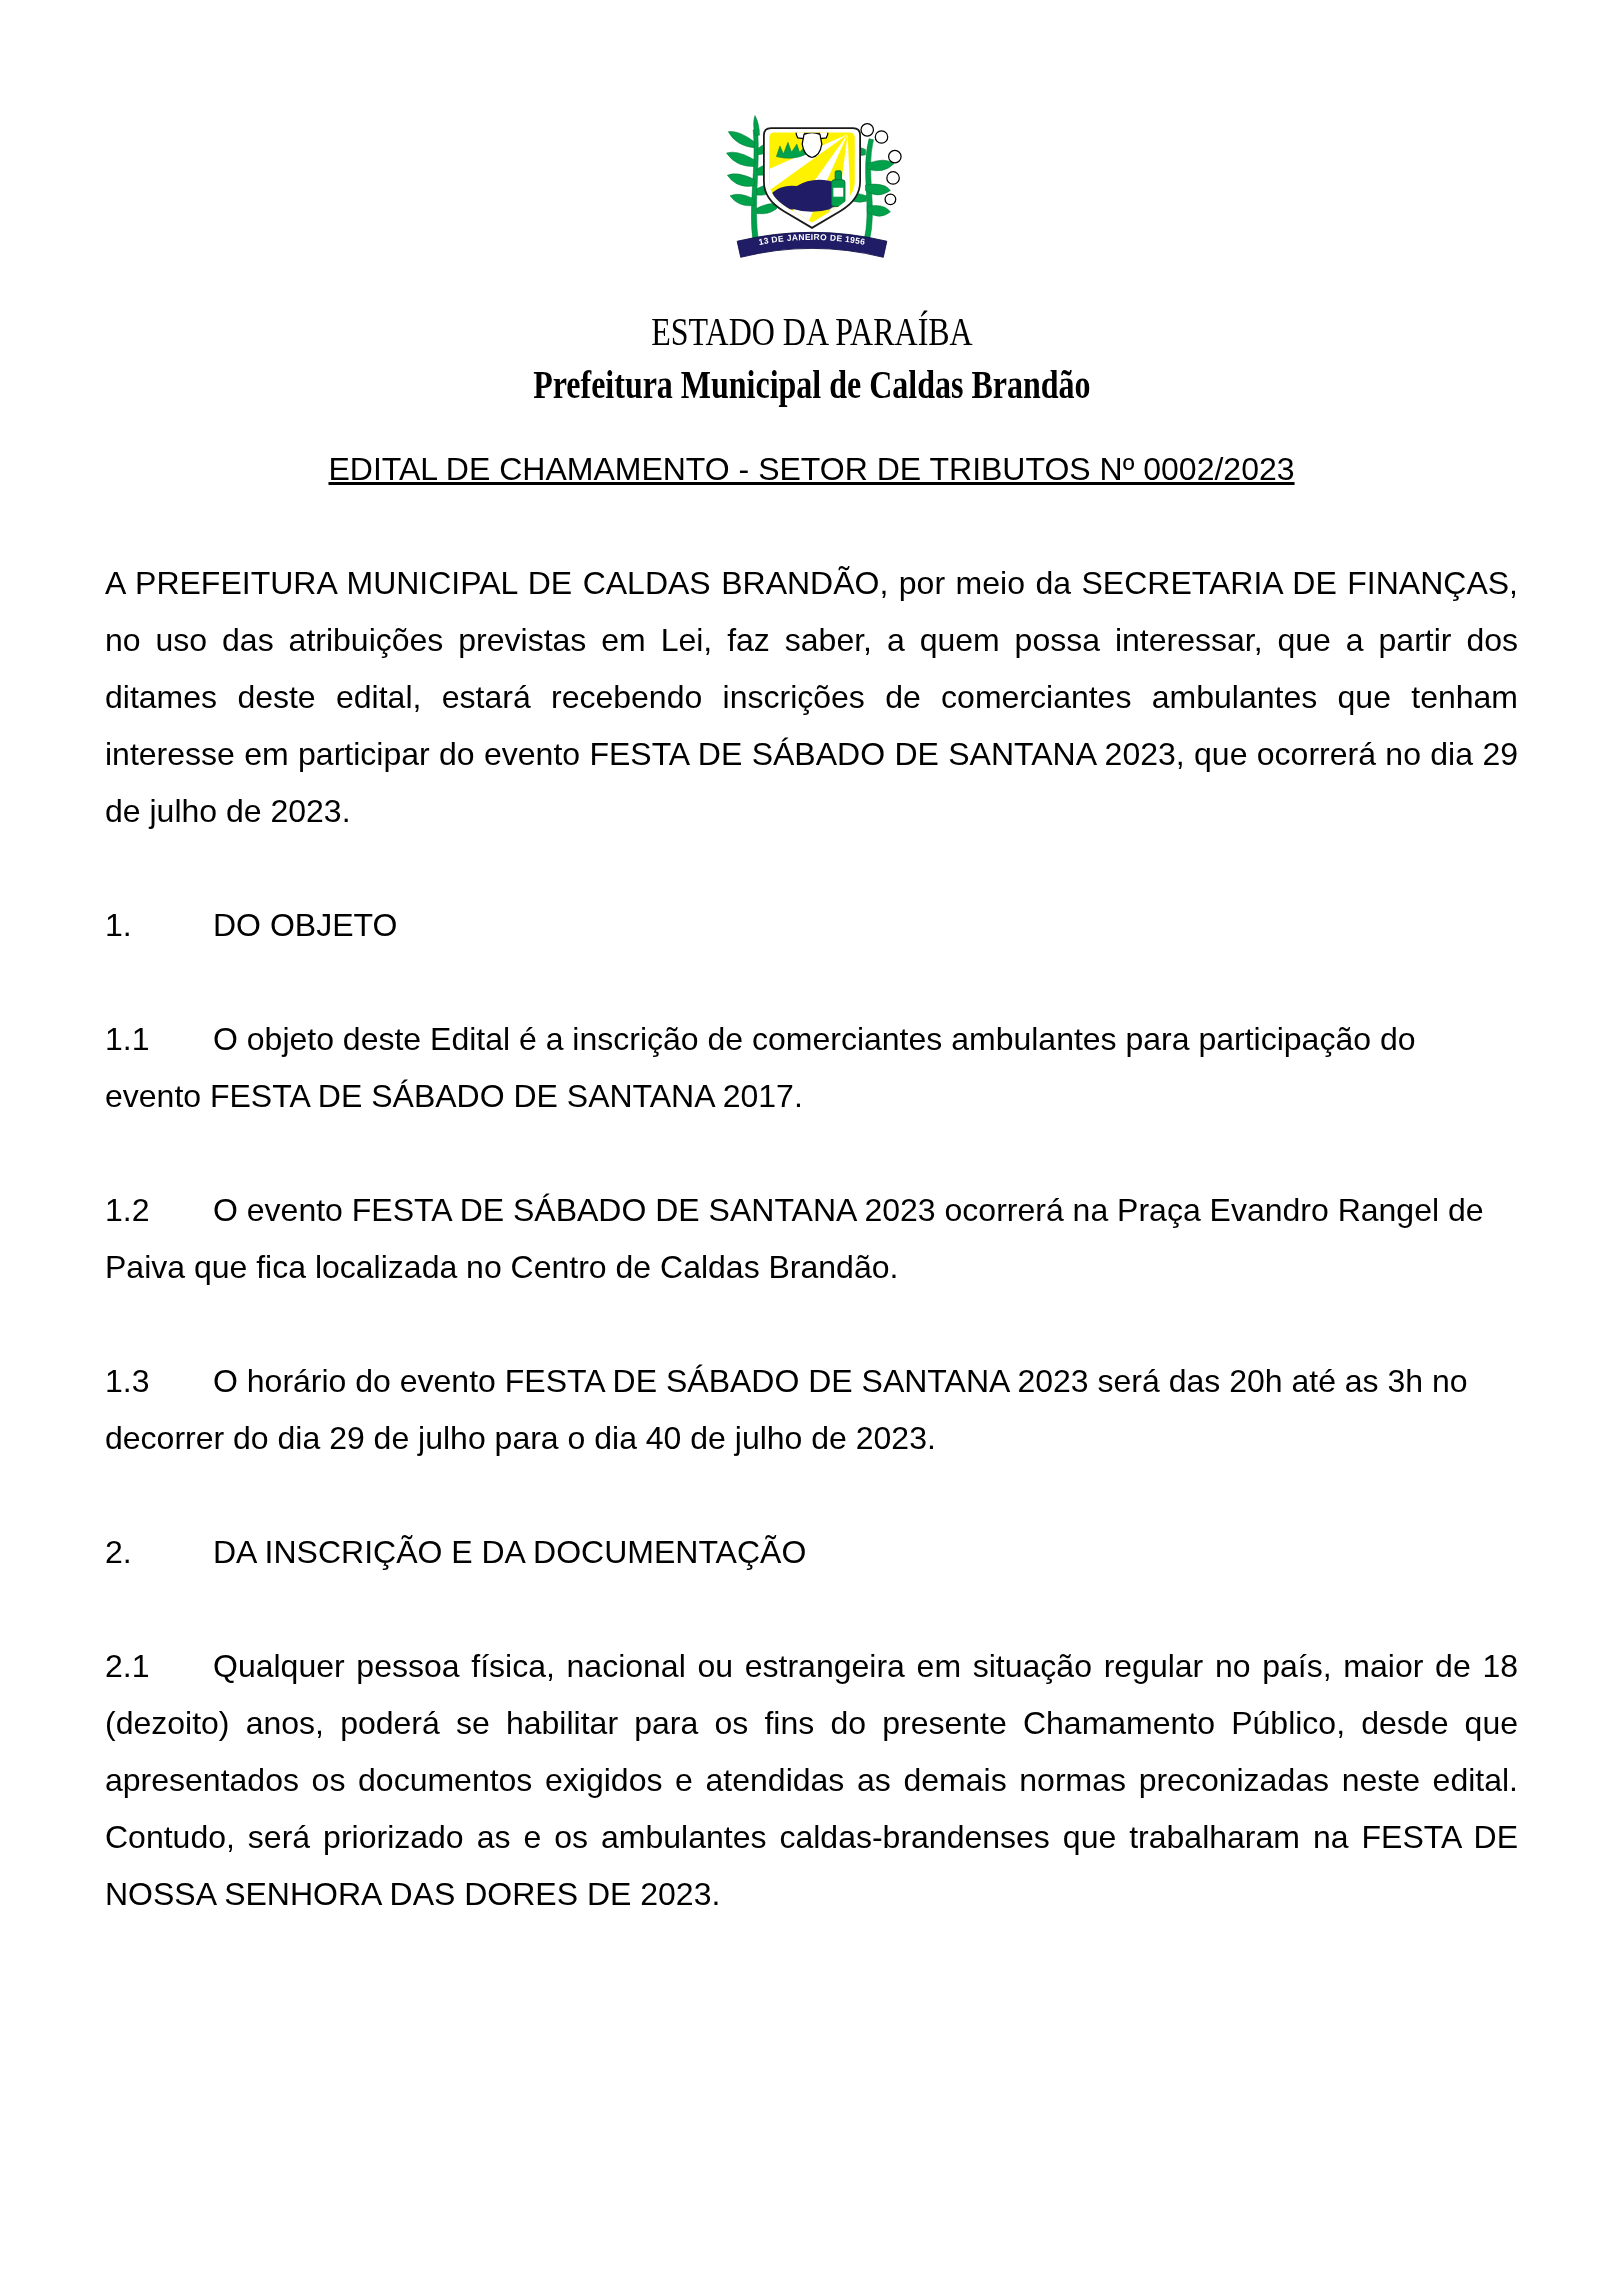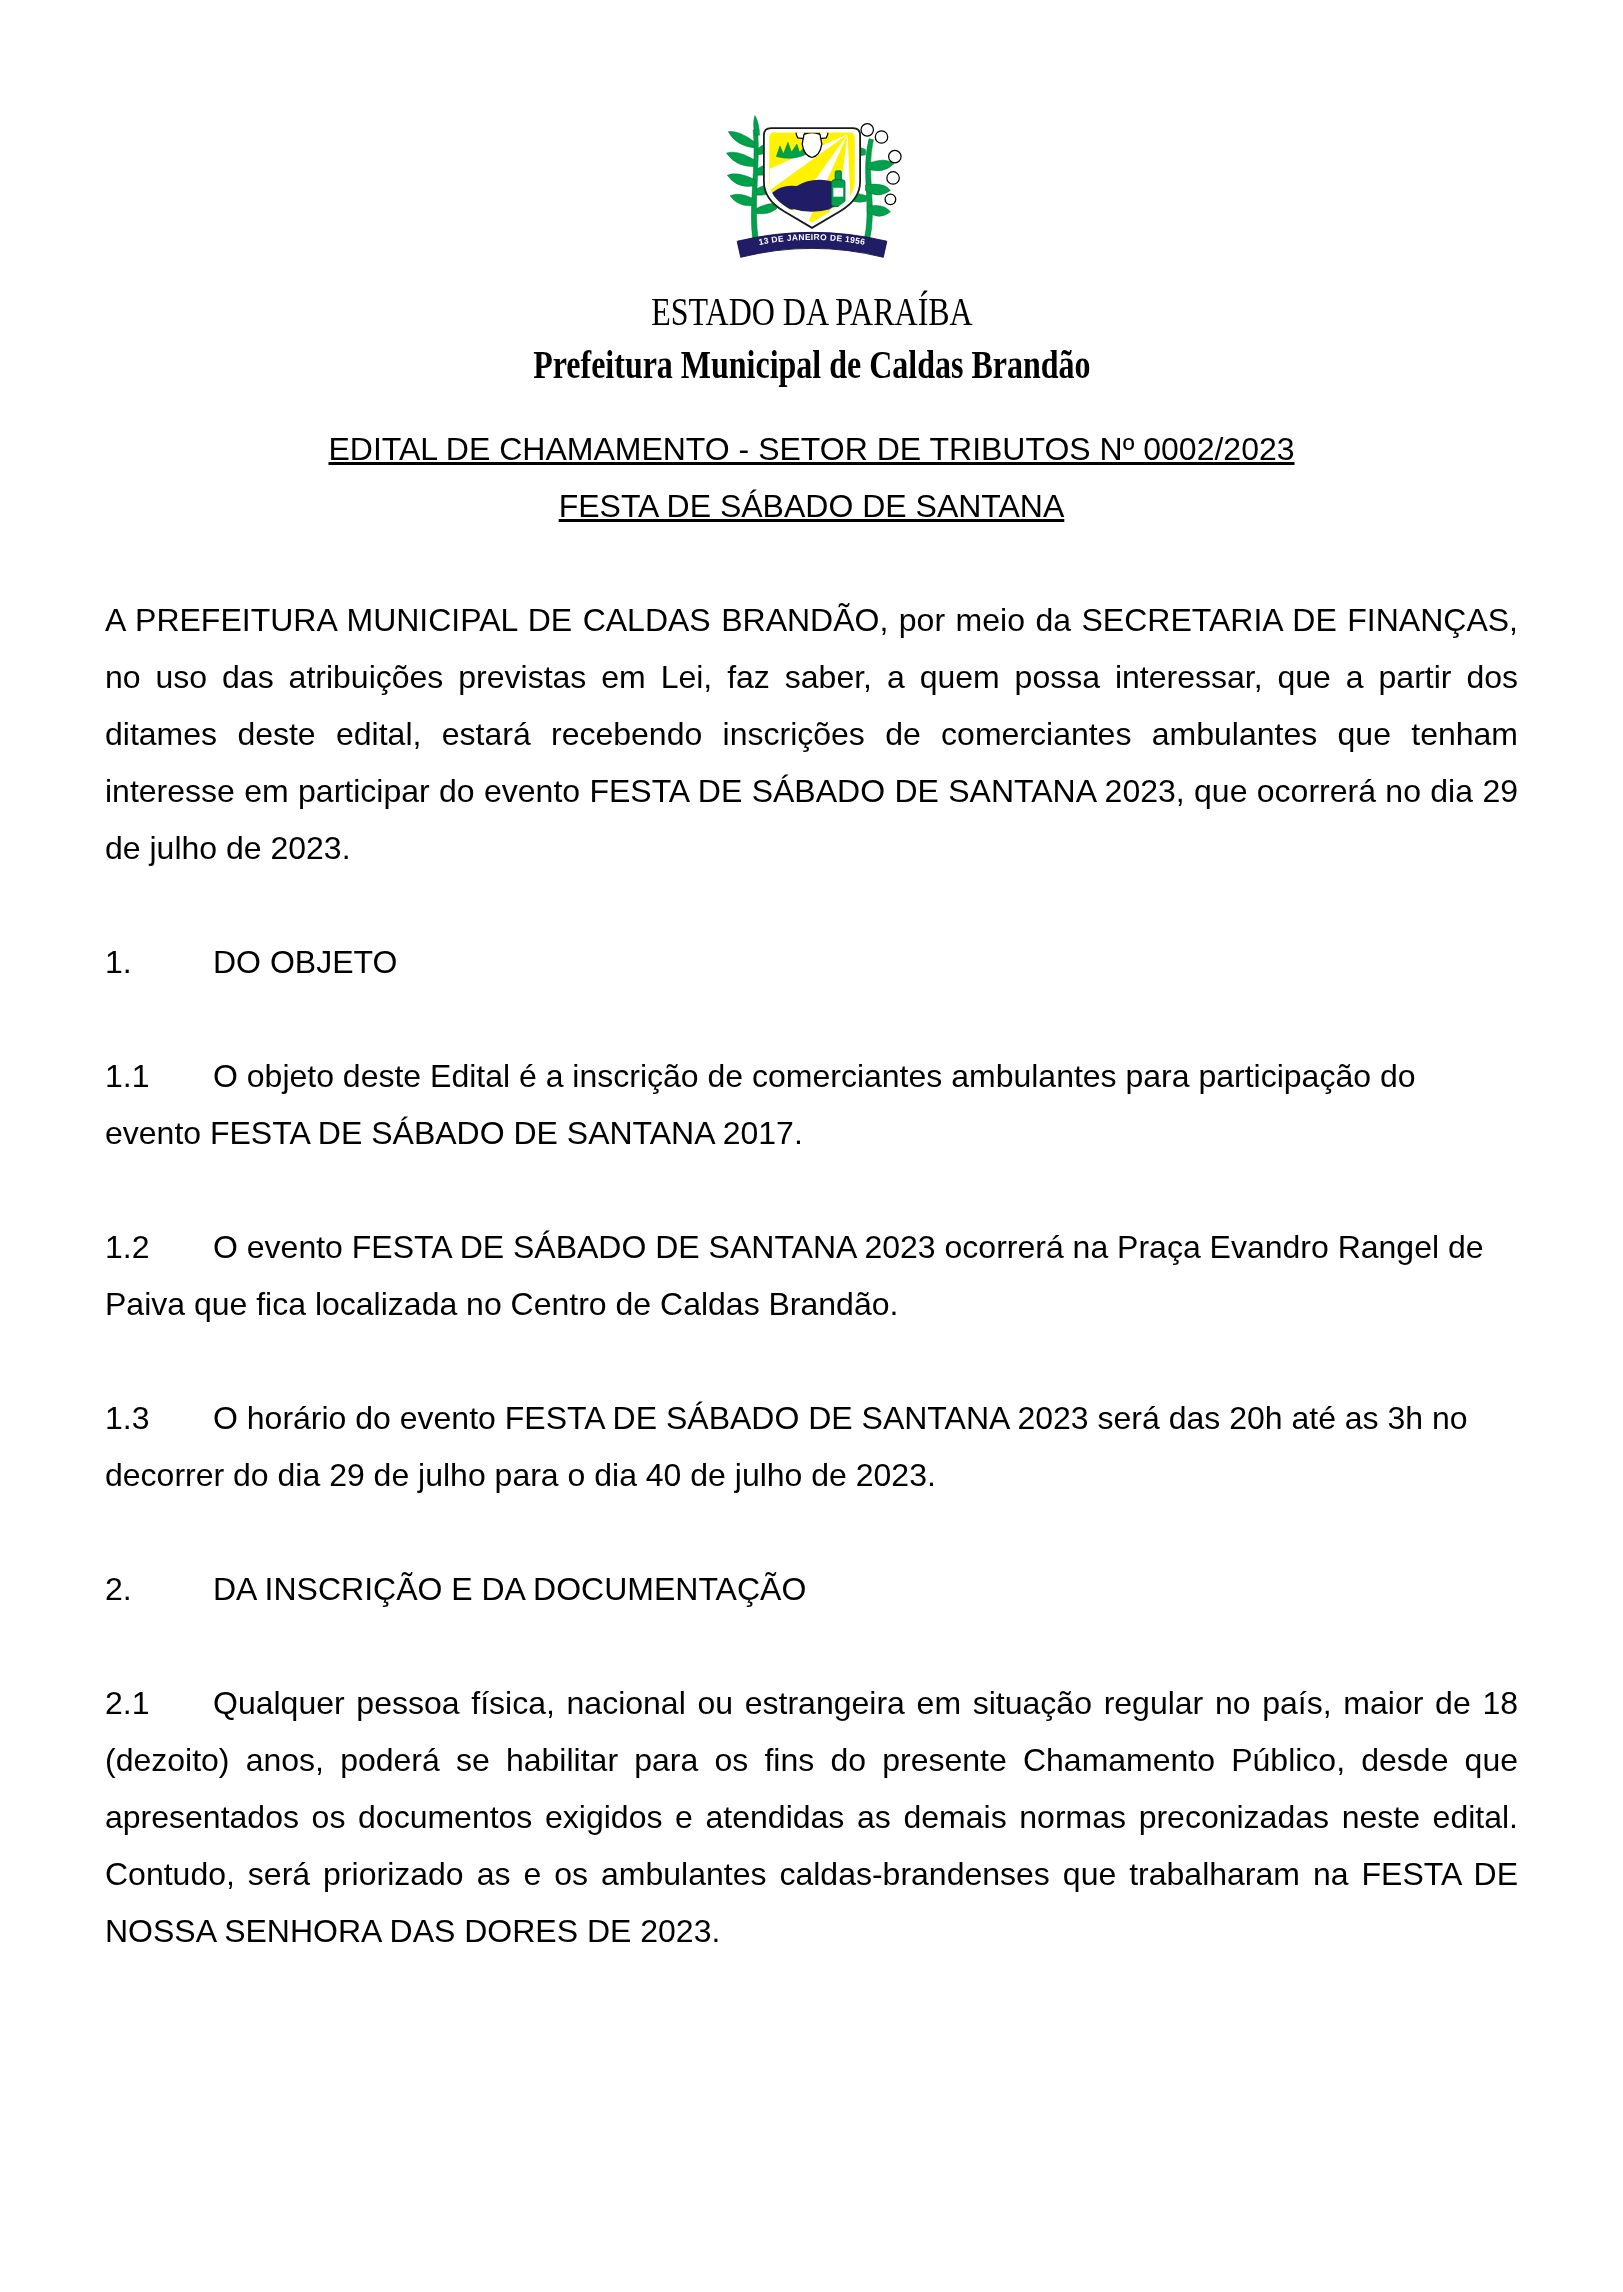--- a/index.html
+++ b/index.html
@@ -9,21 +9,21 @@
     height: 2293px;
     background: #ffffff;
     color: #000000;
     box-sizing: border-box;
     padding-top: 110px;
     font-family: "Liberation Sans", sans-serif;
     overflow: hidden;
   }
   .crest-svg { display: block; margin: 0 auto; }
 
-  .hdr { text-align: center; font-family: "Liberation Serif", serif; margin-top: 27px; }
+  .hdr { text-align: center; font-family: "Liberation Serif", serif; margin-top: 47px; }
   .hdr .l { line-height: 45px; white-space: nowrap; }
   .hdr .l > span { display: inline-block; transform: scaleX(0.82); transform-origin: 50% 50%; }
   .hdr .l1 > span { font-size: 39px; }
   .hdr .l2 > span { font-size: 39px; font-weight: bold; }
   .hdr .l3 > span { font-size: 37px; }
 
   .title { text-align: center; margin-top: 25.5px; font-size: 32px; line-height: 57px; text-decoration: underline; }
   .title div { white-space: nowrap; }
 
   .doc { padding: 0 105px; font-size: 32px; line-height: 57px; }
@@ -109,21 +109,20 @@
     </g>
   </svg>
 
   <div class="hdr">
     <div class="l l1"><span>ESTADO DA PARAÍBA</span></div>
     <div class="l l2"><span>Prefeitura Municipal de Caldas Brandão</span></div>
   </div>
 
   <div class="title">
     <div>EDITAL DE CHAMAMENTO - SETOR DE TRIBUTOS Nº 0002/2023</div>
-    <div>FESTA DE SÁBADO DE SANTANA</div>
   </div>
 
   <div class="doc">
 
     <p class="just">A PREFEITURA MUNICIPAL DE CALDAS BRANDÃO, por meio da SECRETARIA DE FINANÇAS, no uso das atribuições previstas em Lei, faz saber, a quem possa interessar, que a partir dos ditames deste edital, estará recebendo inscrições de comerciantes ambulantes que tenham interesse em participar do evento FESTA DE SÁBADO DE SANTANA 2023, que ocorrerá no dia 29 de julho de 2023.</p>
 
     <p>
       <span class="num">1.</span><span>DO OBJETO</span>
     </p>
 

